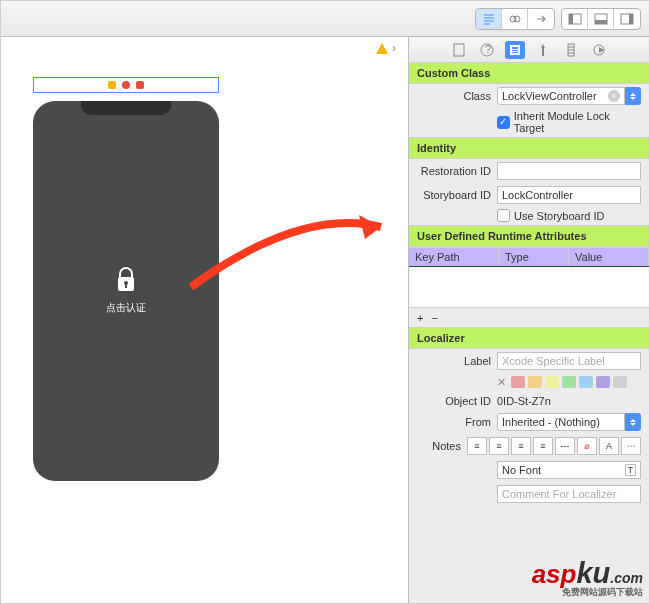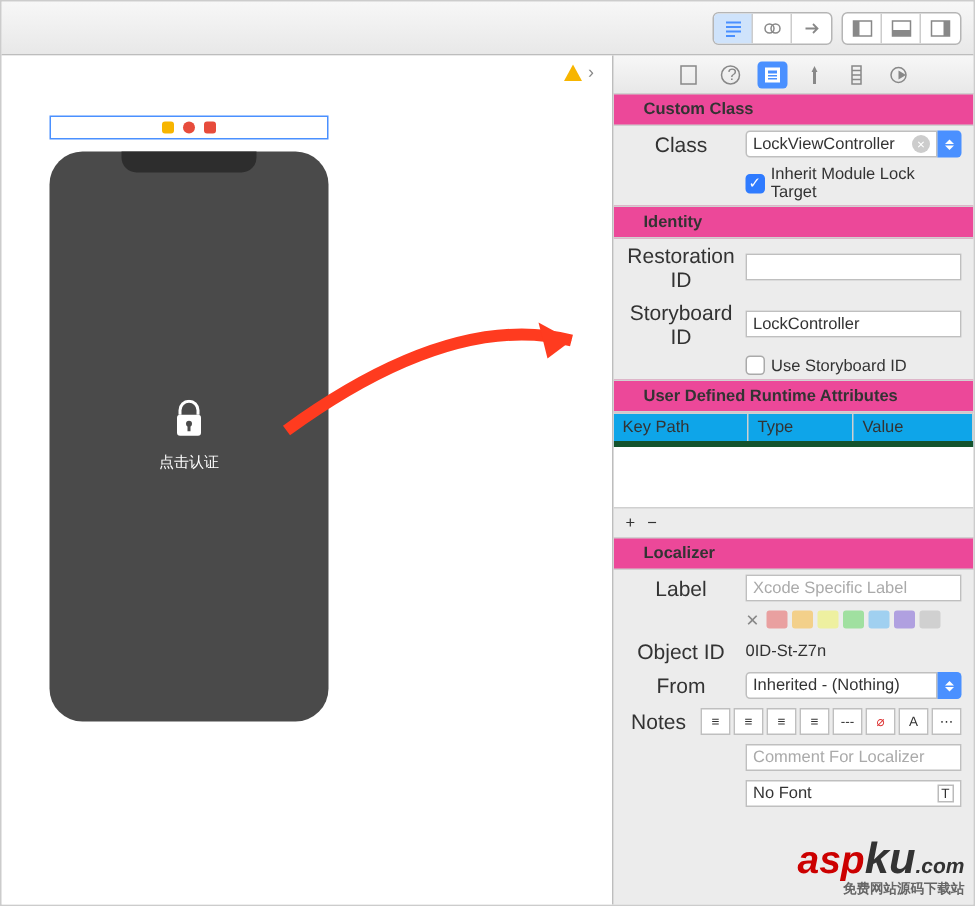--- a/index.html
+++ b/index.html
@@ -19,37 +19,37 @@
 .dot{width:8px;height:8px;border-radius:2px}
 .phone{position:absolute;left:32px;top:64px;width:186px;height:380px;background:#4a4a4a;border-radius:22px}
 .notch{position:absolute;top:0;left:50%;transform:translateX(-50%);width:90px;height:14px;background:#2d2d2d;border-radius:0 0 10px 10px}
 .lock-content{position:absolute;top:50%;left:50%;transform:translate(-50%,-50%);text-align:center}
 .lock-txt{color:#fff;font-size:10px;margin-top:6px}
 .arrow{position:absolute;left:180px;top:150px;pointer-events:none}
 .inspector{width:240px;background:#ececec;display:flex;flex-direction:column;overflow-y:auto}
 .insp-tabs{height:26px;background:linear-gradient(#f7f7f7,#e8e8e8);border-bottom:1px solid #bdbdbd;display:flex;align-items:center;justify-content:center;gap:8px}
 .insp-tabs div{width:20px;height:18px;display:flex;align-items:center;justify-content:center;border-radius:3px}
 .insp-tabs div.active{background:#4a90ff}
-.sect-h{background:#ec4899;padding:4px 20px;font-weight:600;border-bottom:1px solid #d0d0d0;border-top:1px solid #d0d0d0;margin-top:-1px}
+.sect-h{background:#bef264;padding:4px 8px;font-weight:600;border-bottom:1px solid #d0d0d0;border-top:1px solid #d0d0d0;margin-top:-1px}
 .row{display:flex;align-items:center;padding:3px 8px;gap:6px}
-.lbl{width:74px;text-align:center;color:#333;font-size:14px}
+.lbl{width:74px;text-align:right;color:#333;font-size:11px}
 .fld{flex:1;height:18px;border:1px solid #bfbfbf;background:#fff;padding:0 4px;font-size:11px;display:flex;align-items:center}
 .fld.ph{color:#aaa}
 .combo{display:flex;flex:1}
 .combo .fld{border-radius:3px 0 0 3px}
 .combo-btn{width:16px;background:#4a90ff;border-radius:0 3px 3px 0;display:flex;align-items:center;justify-content:center;flex-direction:column;gap:1px}
 .combo-btn::before,.combo-btn::after{content:"";border-left:3px solid transparent;border-right:3px solid transparent}
 .combo-btn::before{border-bottom:3px solid #fff}
 .combo-btn::after{border-top:3px solid #fff}
 .chk{display:flex;align-items:center;gap:4px;padding:2px 8px 4px 88px;font-size:11px}
 .cbox{width:13px;height:13px;border:1px solid #aaa;border-radius:3px;background:#fff;position:relative}
 .cbox.checked{background:#2f7bff;border-color:#2f7bff}
 .cbox.checked::after{content:"✓";color:#fff;font-size:10px;position:absolute;left:1px;top:-1px}
 .tbl{border-top:1px solid #d0d0d0}
-.tbl-h{display:flex;background:#0ea5e9;border-bottom:4px solid #14532d}
+.tbl-h{display:flex;background:#c4b5fd;border-bottom:1px solid #14532d}
 .tbl-h div{padding:3px 6px;border-right:1px solid #d0d0d0;font-size:11px}
 .tbl-body{height:40px;background:#fff}
 .tbl-ctrl{display:flex;gap:8px;padding:4px 8px;border-top:1px solid #d0d0d0;color:#888;font-size:14px}
 .sw-row{display:flex;gap:3px;flex:1}
 .sw{width:14px;height:12px;border-radius:2px}
 .align-row{display:flex;gap:2px;flex:1}
 .align-btn{width:20px;height:18px;border:1px solid #bfbfbf;background:#fff;display:flex;align-items:center;justify-content:center;font-size:9px}
 .watermark{position:absolute;right:6px;bottom:4px;font-family:Arial;font-weight:bold;font-style:italic}
 .watermark .a{color:#c00;font-size:26px}
 .watermark .b{color:#333;font-size:29px}
@@ -250,28 +250,28 @@
         <div class="align-btn">≡</div>
         <div class="align-btn">≡</div>
         <div class="align-btn">---</div>
         <div class="align-btn" style="color:#d33">⌀</div>
         <div class="align-btn">A</div>
         <div class="align-btn">⋯</div>
       </div>
     </div>
     <div class="row">
       <div class="lbl"></div>
-      <div class="fld ph">Comment For Localizer</div>
-    </div>
-    <div class="row">
-      <div class="lbl"></div>
       <div class="fld ph">
           <span>No Font</span>
           <span style="margin-left:auto;border:1px solid #bbb;padding:0 2px;font-size:9px">T</span>
         </div>
+    </div>
+    <div class="row">
+      <div class="lbl"></div>
+      <div class="fld ph">Comment For Localizer</div>
     </div>
   </div>
 </div>
 
 <div class="watermark">
   <span class="a">asp</span><span class="b">ku</span><span class="b" style="font-size:14px">.com</span>
   <span class="c">免费网站源码下载站</span>
 </div>
 
 </body></html>

